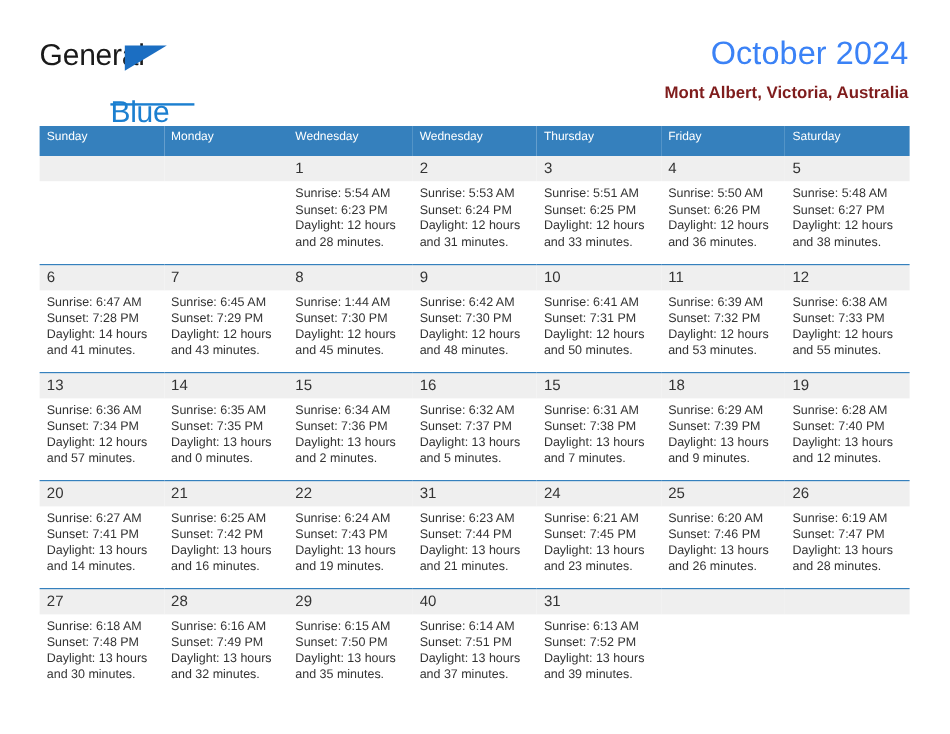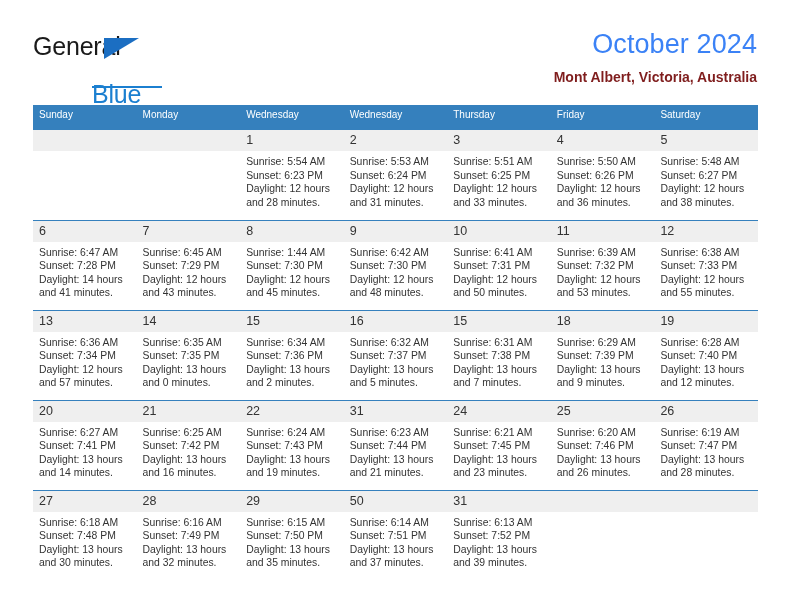--- a/index.html
+++ b/index.html
@@ -376,21 +376,21 @@
           </td>
           <td>
             <div class="daynum">29</div>
             <div class="cell-body">
               <div>Sunrise: 6:15 AM</div>
               <div>Sunset: 7:50 PM</div>
               <div class="daylight-wrap">Daylight: 13 hours and 35 minutes.</div>
             </div>
           </td>
           <td>
-            <div class="daynum">50</div>
+            <div class="daynum">40</div>
             <div class="cell-body">
               <div>Sunrise: 6:14 AM</div>
               <div>Sunset: 7:51 PM</div>
               <div class="daylight-wrap">Daylight: 13 hours and 37 minutes.</div>
             </div>
           </td>
           <td>
             <div class="daynum">31</div>
             <div class="cell-body">
               <div>Sunrise: 6:13 AM</div>

